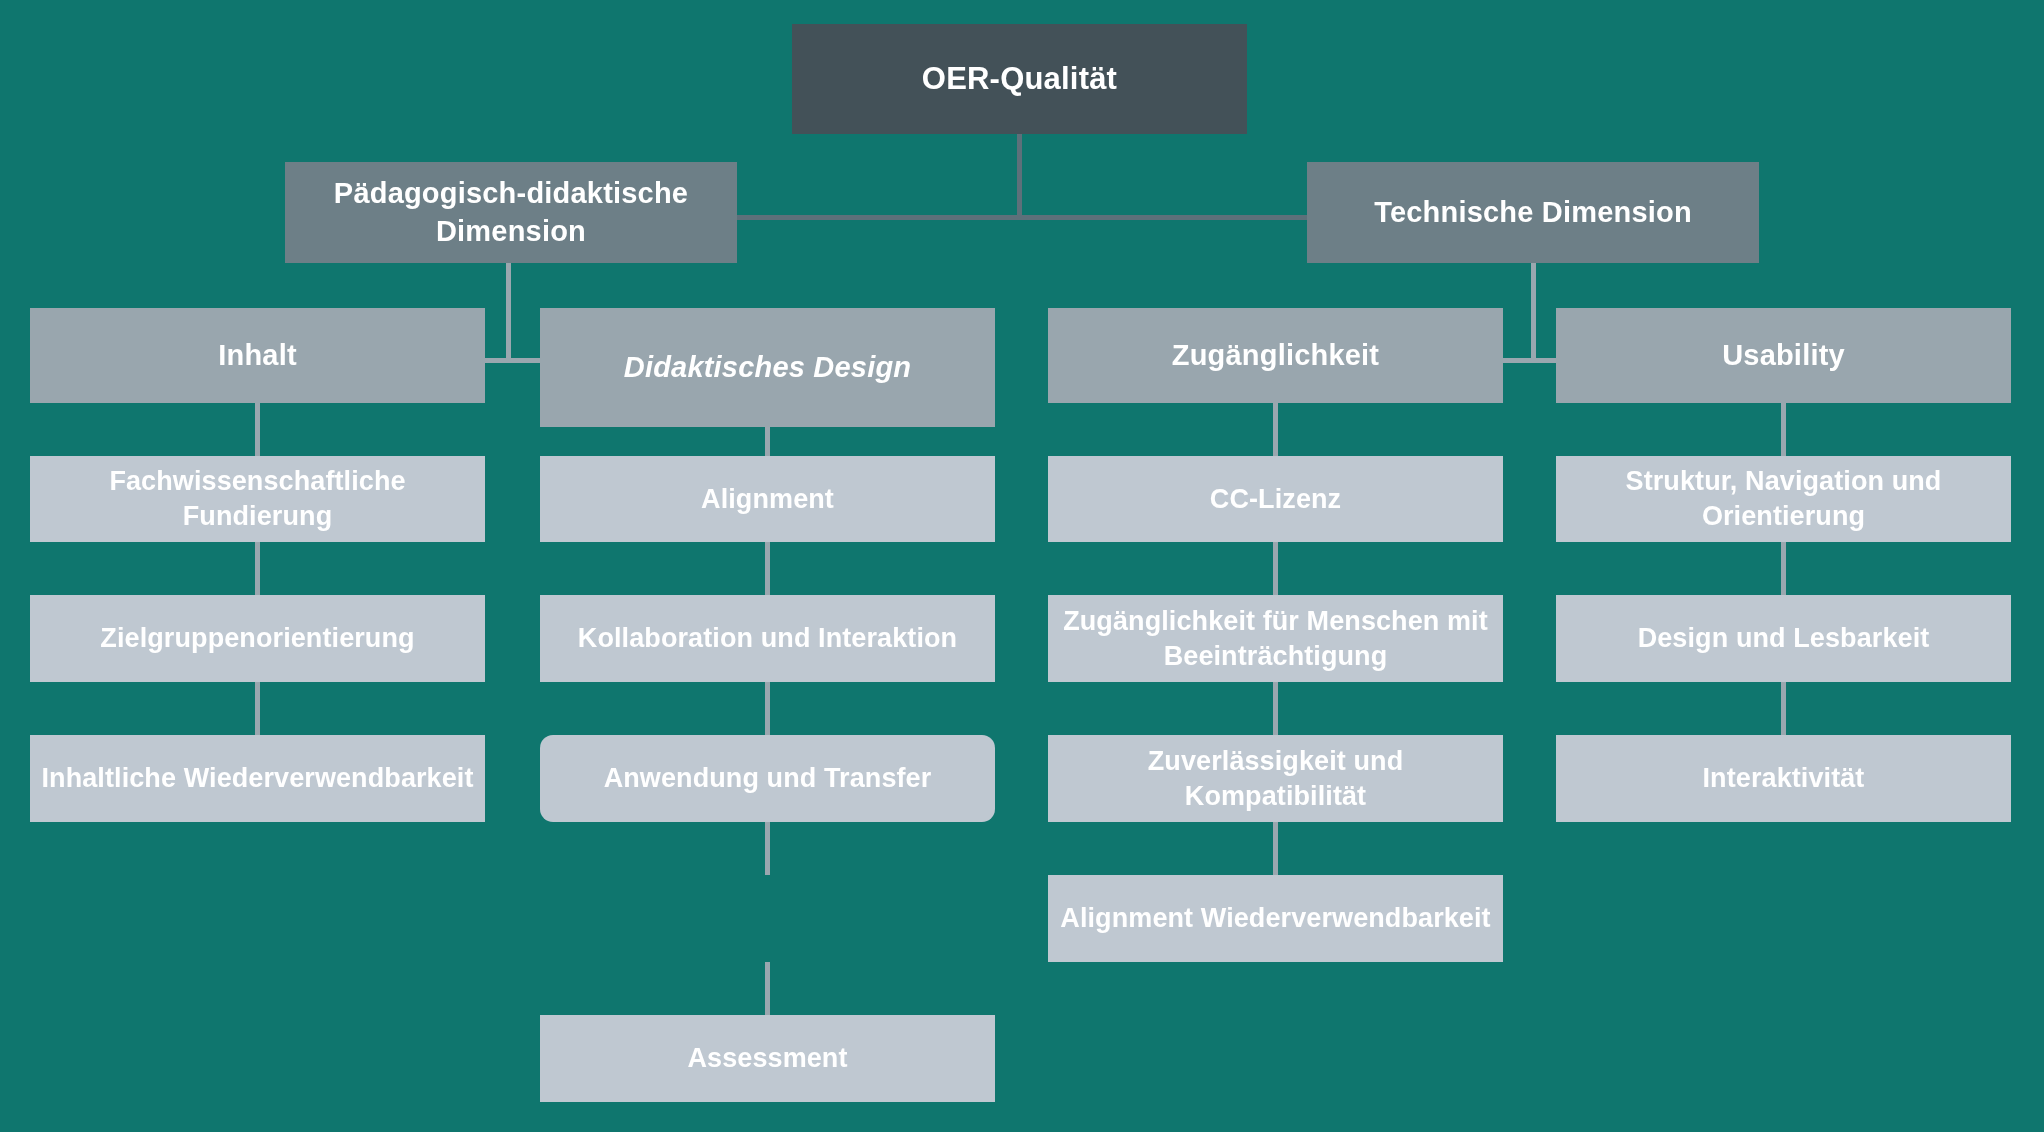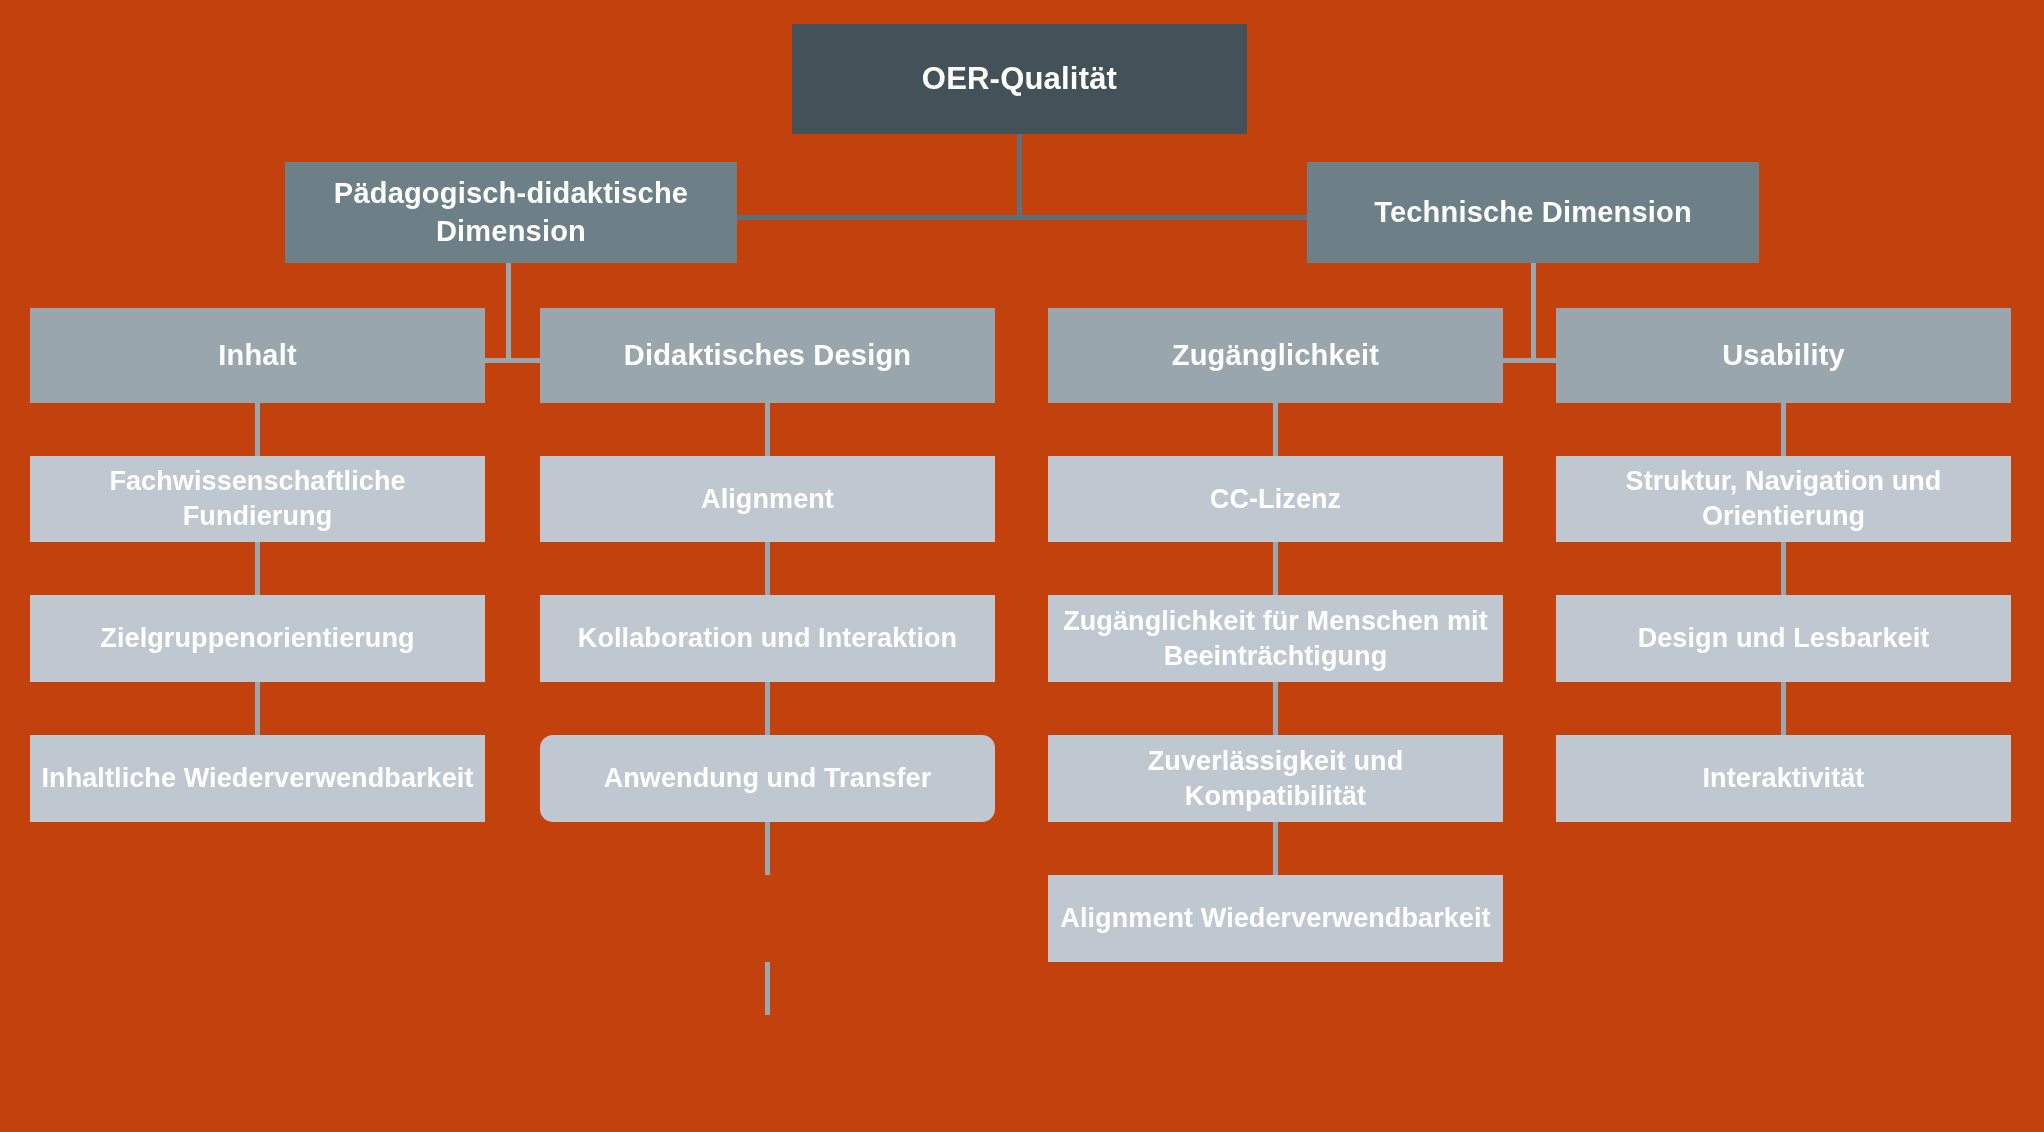--- a/index.html
+++ b/index.html
@@ -7,21 +7,21 @@
     padding: 0;
     background: #ffffff;
   }
   body {
     font-family: "Liberation Sans", sans-serif;
   }
   #canvas {
     position: relative;
     width: 2044px;
     height: 1132px;
-    background: #c2410c;
+    background: #0f766e;
     overflow: hidden;
   }
   .node {
     position: absolute;
     display: flex;
     align-items: center;
     justify-content: center;
     text-align: center;
     color: #ffffff;
     font-weight: bold;
@@ -112,21 +112,21 @@
   </div>
 
   <div class="node lvl-dim" style="left:1307px; top:162px; width:452px; height:101px;">
     <span class="node-label">Technische Dimension</span>
   </div>
 
   <div class="node lvl-cat" style="left:30px; top:308px; width:455px; height:95px;">
     <span class="node-label">Inhalt</span>
   </div>
 
-  <div class="node lvl-cat" style="left:540px; top:308px; width:455px; height:95px;">
+  <div class="node lvl-cat" style="left:540px; top:308px; width:455px; height:119px;font-style:italic;">
     <span class="node-label">Didaktisches Design</span>
   </div>
 
   <div class="node lvl-cat" style="left:1048px; top:308px; width:455px; height:95px;">
     <span class="node-label">Zugänglichkeit</span>
   </div>
 
   <div class="node lvl-cat" style="left:1556px; top:308px; width:455px; height:95px;">
     <span class="node-label">Usability</span>
   </div>
@@ -143,20 +143,23 @@
 
   <div class="node lvl-leaf" style="left:30px; top:735px; width:455px; height:87px;">
     <span class="node-label">Inhaltliche Wiederverwendbarkeit</span>
   </div>
   <div class="node lvl-leaf" style="left:540px; top:595px; width:455px; height:87px;">
     <span class="node-label">Kollaboration und Interaktion</span>
   </div>
   <div class="node lvl-leaf" style="left:540px; top:735px; width:455px; height:87px;border-radius:13px;">
     <span class="node-label">Anwendung und Transfer</span>
   </div>
+  <div class="node lvl-leaf" style="left:540px; top:1015px; width:455px; height:87px;">
+    <span class="node-label">Assessment</span>
+  </div>
 
   <div class="node lvl-leaf" style="left:1048px; top:456px; width:455px; height:86px;">
     <span class="node-label">CC-Lizenz</span>
   </div>
   <div class="node lvl-leaf" style="left:1048px; top:595px; width:455px; height:87px;">
     <span class="node-label">Zugänglichkeit für Menschen mit Beeinträchtigung</span>
   </div>
   <div class="node lvl-leaf" style="left:1048px; top:735px; width:455px; height:87px;">
     <span class="node-label">Zuverlässigkeit und Kompatibilität</span>
   </div>

